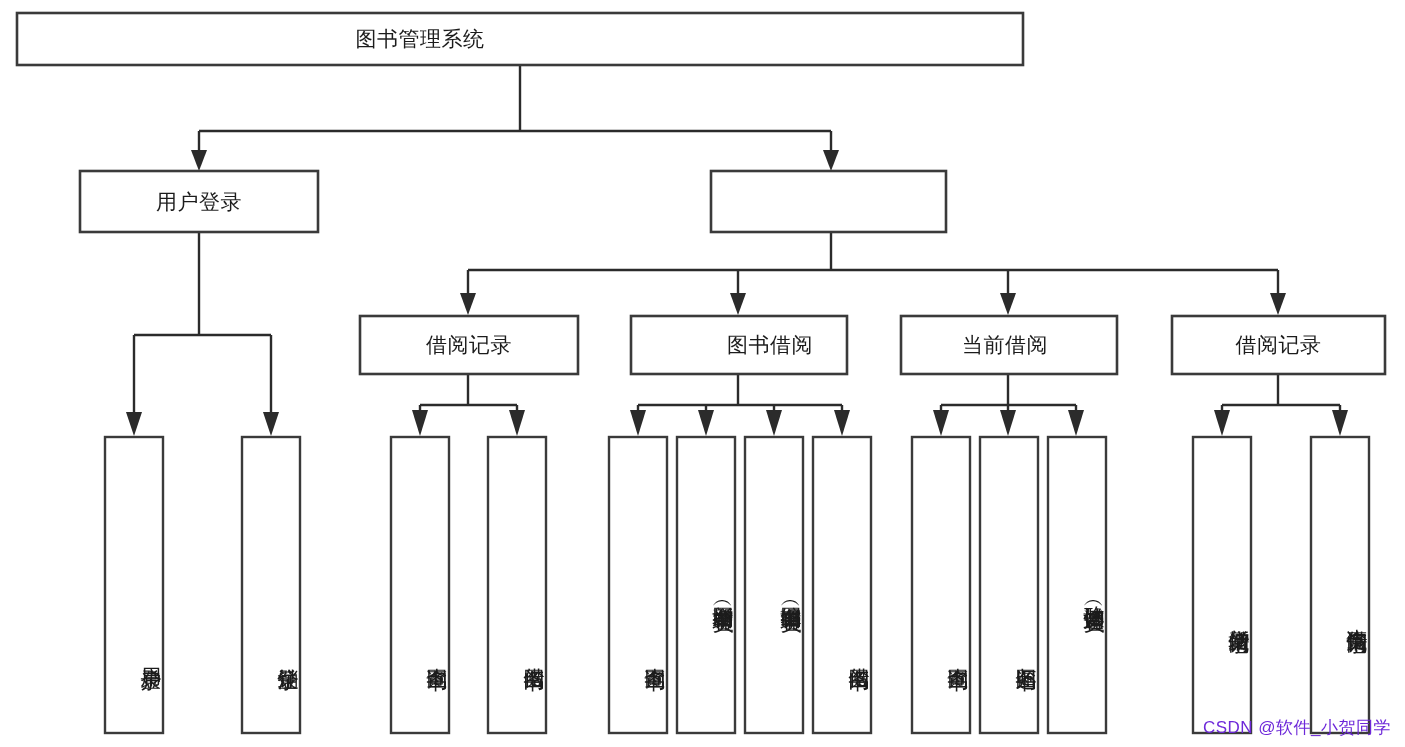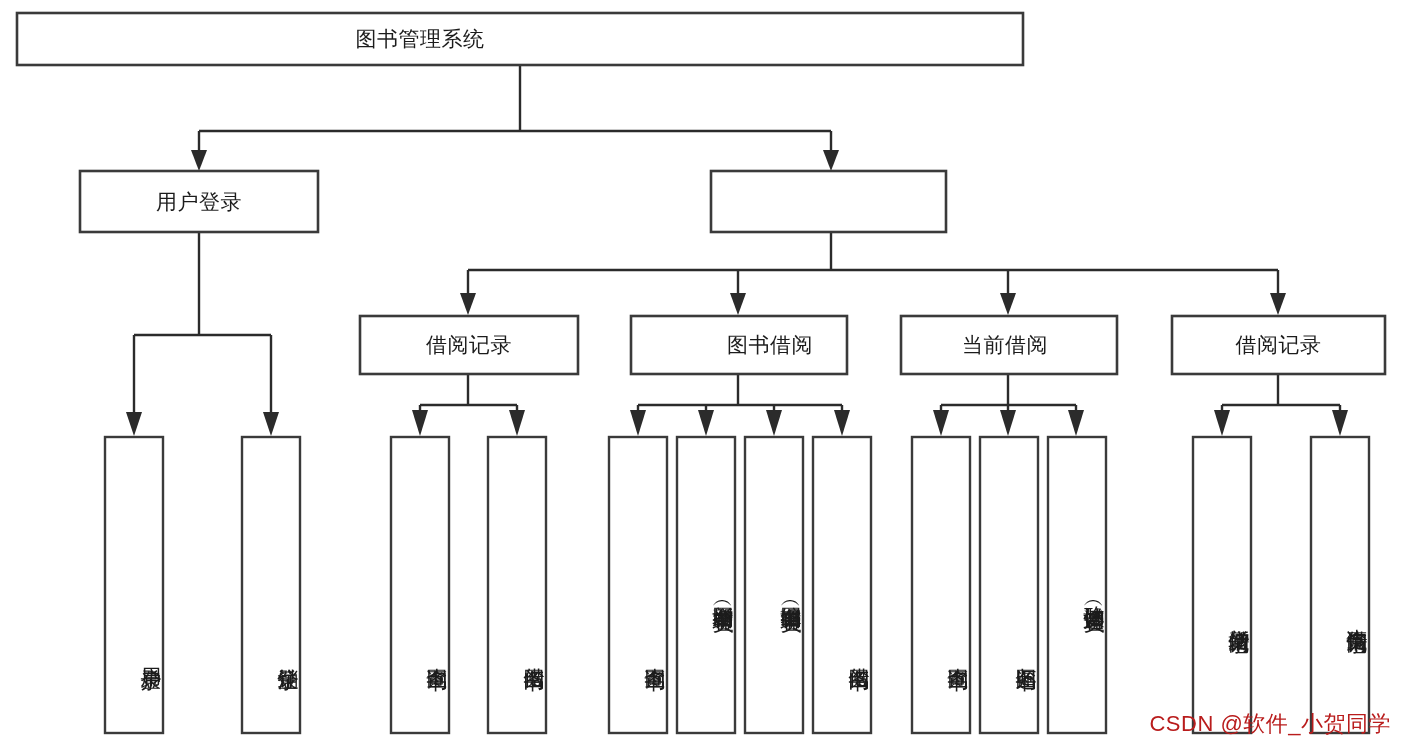--- a/index.html
+++ b/index.html
@@ -67,22 +67,22 @@
     letter-spacing: 1px;
     writing-mode: vertical-rl;
     text-orientation: upright;
     pointer-events: none;
     overflow: hidden;
   }
   .watermark {
     position: absolute;
     right: 14px;
     bottom: 8px;
-    color: #b91c1c;
-    font-size: 22px;
+    color: #6d28d9;
+    font-size: 17px;
     letter-spacing: 0.5px;
     white-space: nowrap;
     user-select: none;
   }
 </style>
 </head>
 <body>
 
 <div id="diagram-root">
 

